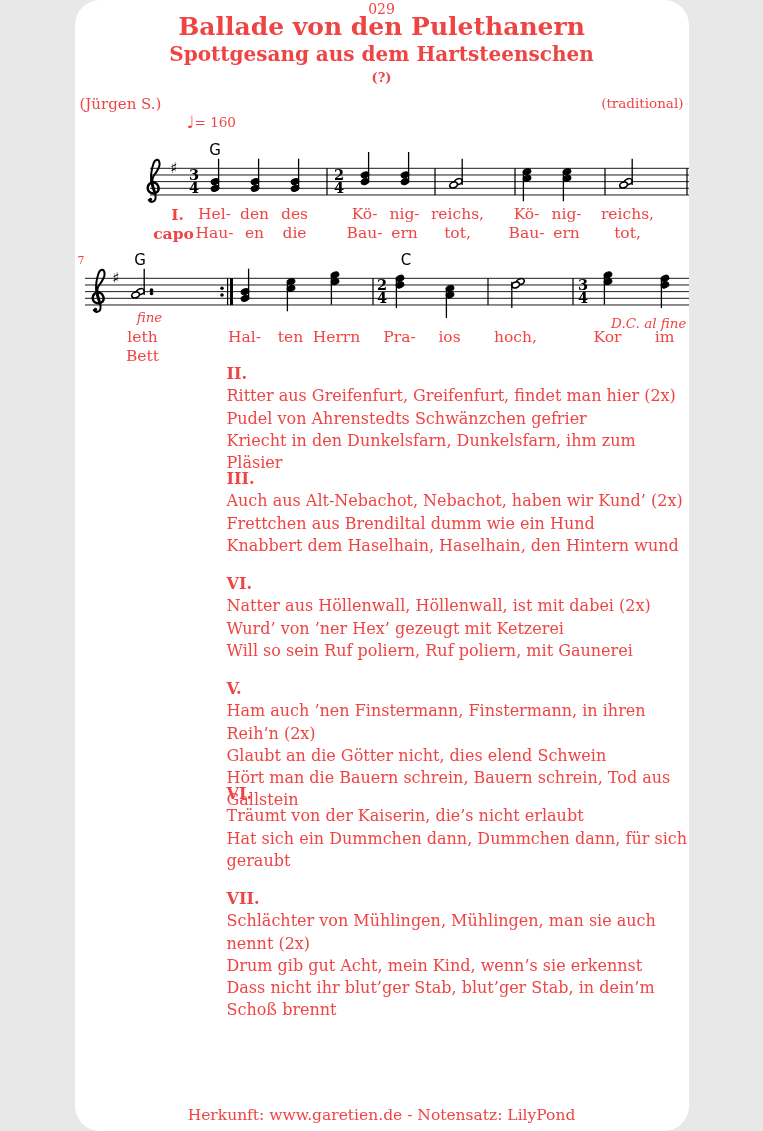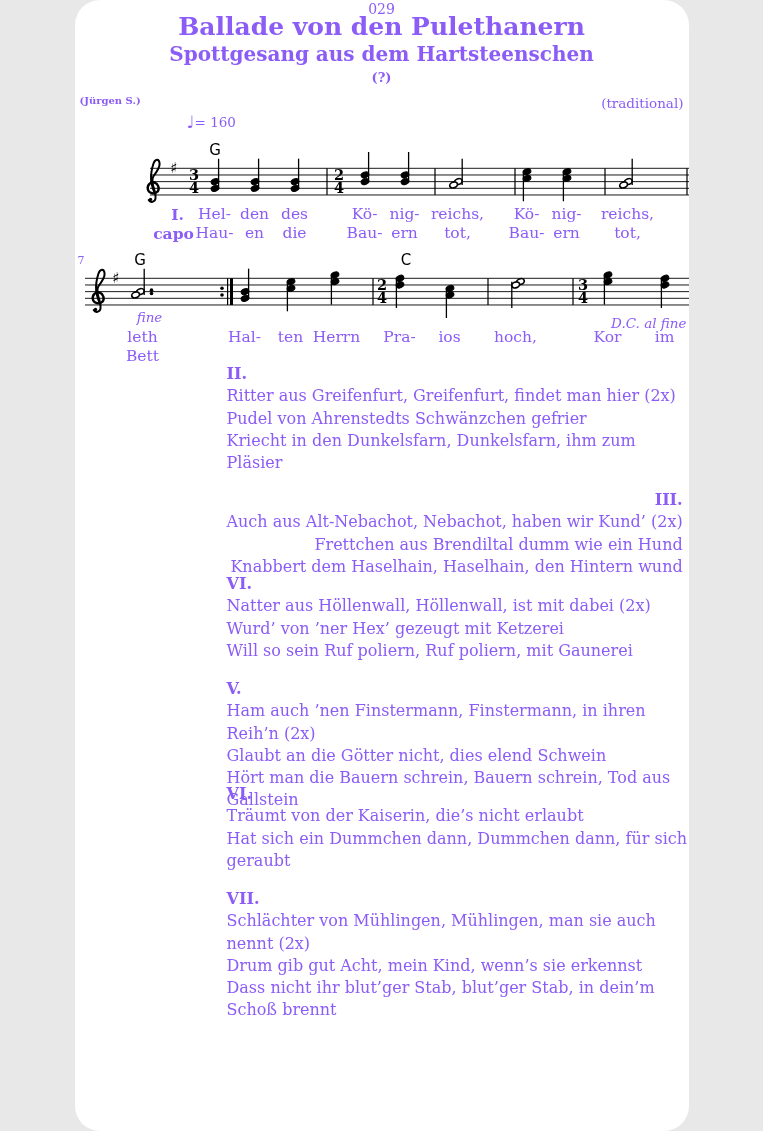--- a/index.html
+++ b/index.html
@@ -1,27 +1,27 @@
 <!DOCTYPE html>
 <html><head>
 <meta charset="utf-8">
 <style>
   html,body{margin:0;padding:0;background:#e8e8e8;}
   .page{
     position:relative;width:614px;height:1131px;background:#ffffff;
-    font-family:"DejaVu Serif","Liberation Serif",serif;color:#8b5cf6;
+    font-family:"DejaVu Serif","Liberation Serif",serif;color:#ef4444;
     overflow:hidden;margin:0 auto;border-radius:25px;
   }
   .abs{position:absolute;white-space:nowrap;}
   .center{left:0;right:0;text-align:center;}
   .piece-number{top:1px;font-size:14px;}
   .title{top:12px;font-size:25px;font-weight:bold;}
   .subtitle{top:42px;font-size:20px;font-weight:bold;}
   .meta{top:70px;font-size:13px;font-weight:bold;}
-  .poet{left:5px;top:95px;font-size:10px;font-weight:bold;}
+  .poet{left:5px;top:95px;font-size:15px;}
   .composer{right:5px;top:95px;font-size:13.5px;}
   .tempo{left:112px;top:112px;font-size:13.5px;}
   .tempo .glyph{font-family:"DejaVu Sans","Liberation Sans",sans-serif;font-size:17px;vertical-align:-1px;}
   .measure-number{left:3px;top:254px;font-size:11px;}
   .mark{font-style:italic;font-size:13.5px;text-align:right;}
   .mark-fine{left:75px;top:309px;transform:translateX(-50%);}
   .mark-dc{right:2px;top:315px;}
   .syll{position:absolute;transform:translateX(-50%);font-size:15.5px;white-space:nowrap;}
   .syll.bold{font-weight:bold;}
   .verse{position:absolute;left:152px;font-size:16px;line-height:22.3px;}
@@ -269,21 +269,21 @@
       <span class="syll" style="left: 690px; top: 328px;">sett</span>
       <span class="syll" style="left: 68px; top: 347px;">Bett</span>
     </div>
   <div id="verses-layer">
       <div class="verse" style="top: 363px;">
         <div class="verse-label">II.</div>
         <div class="verse-line">Ritter aus Greifenfurt, Greifenfurt, findet man hier (2x)</div>
         <div class="verse-line">Pudel von Ahrenstedts Schwänzchen gefrier</div>
         <div class="verse-line">Kriecht in den Dunkelsfarn, Dunkelsfarn, ihm zum Pläsier</div>
       </div>
-      <div class="verse" style="top: 489px; text-align: right;">
+      <div class="verse" style="top: 468px;">
         <div class="verse-label">III.</div>
         <div class="verse-line">Auch aus Alt-Nebachot, Nebachot, haben wir Kund’ (2x)</div>
         <div class="verse-line">Frettchen aus Brendiltal dumm wie ein Hund</div>
         <div class="verse-line">Knabbert dem Haselhain, Haselhain, den Hintern wund</div>
       </div>
       <div class="verse" style="top: 573px;">
         <div class="verse-label">VI.</div>
         <div class="verse-line">Natter aus Höllenwall, Höllenwall, ist mit dabei (2x)</div>
         <div class="verse-line">Wurd’ von ’ner Hex’ gezeugt mit Ketzerei</div>
         <div class="verse-line">Will so sein Ruf poliern, Ruf poliern, mit Gaunerei</div>
@@ -300,13 +300,14 @@
         <div class="verse-line">Hat sich ein Dummchen dann, Dummchen dann, für sich geraubt</div>
       </div>
       <div class="verse" style="top: 888px;">
         <div class="verse-label">VII.</div>
         <div class="verse-line">Schlächter von Mühlingen, Mühlingen, man sie auch nennt (2x)</div>
         <div class="verse-line">Drum gib gut Acht, mein Kind, wenn’s sie erkennst</div>
         <div class="verse-line">Dass nicht ihr blut’ger Stab, blut’ger Stab, in dein’m Schoß brennt</div>
       </div>
     </div>
 
+  <div class="abs center footer">Herkunft: www.garetien.de - Notensatz: LilyPond</div>
 </div>
 
 </body></html>

